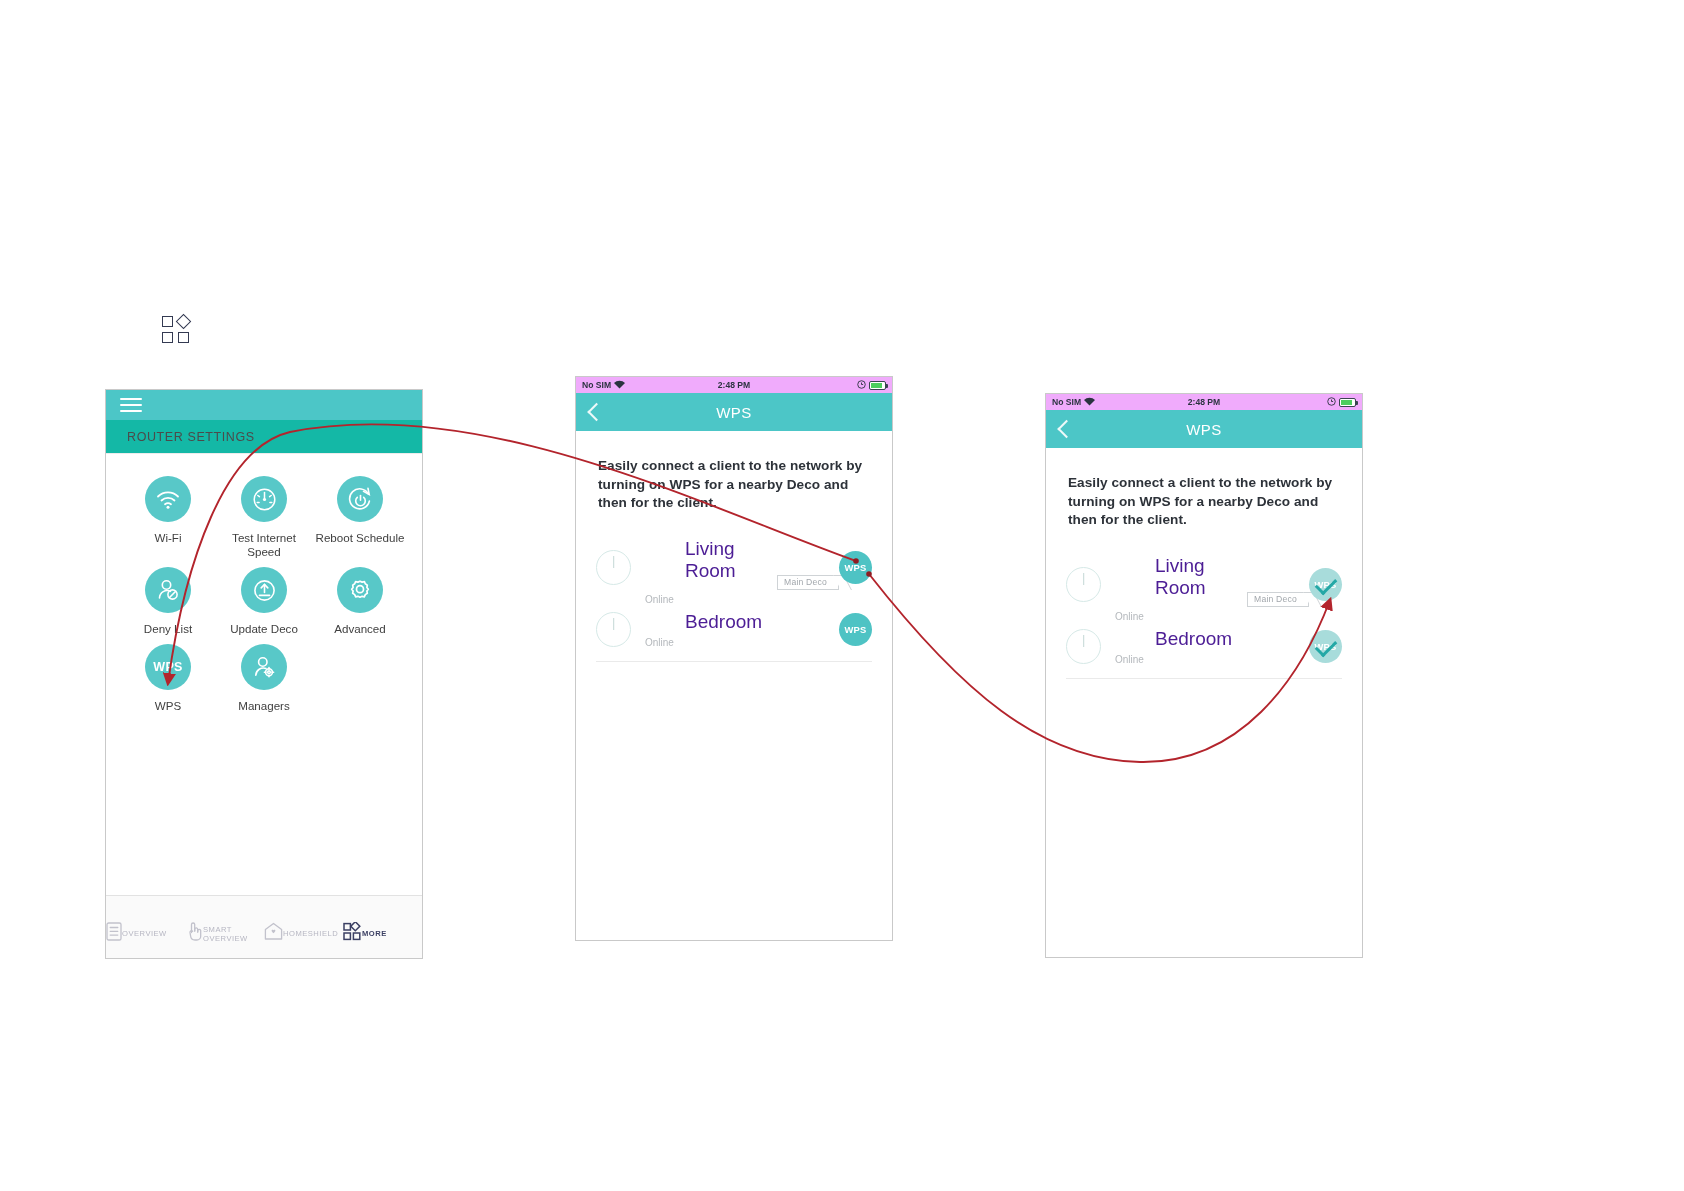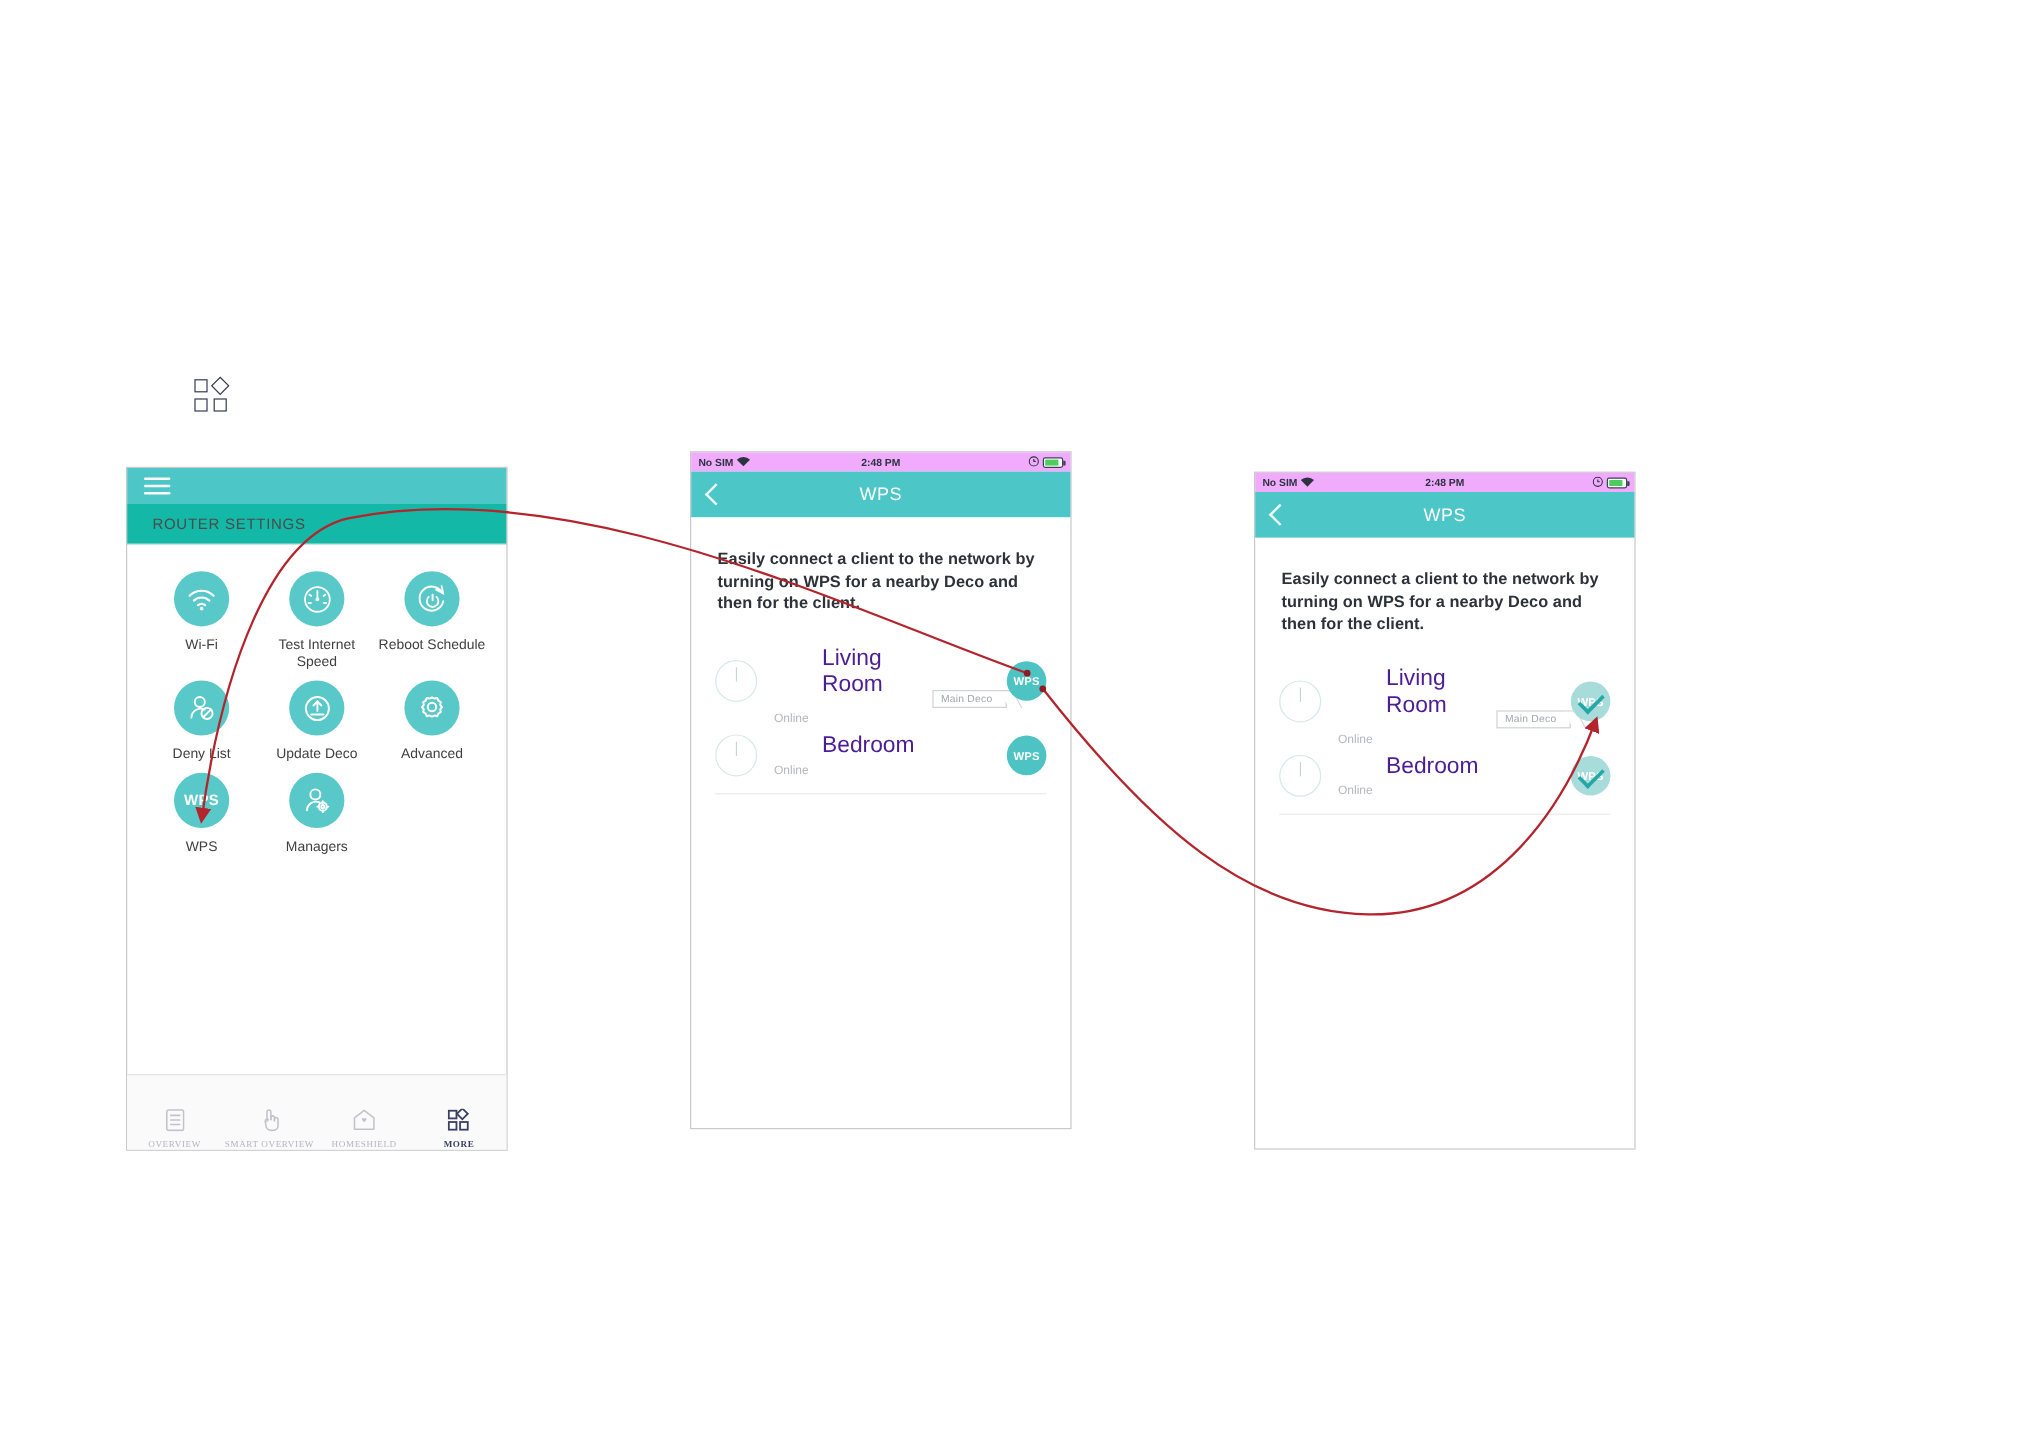--- a/index.html
+++ b/index.html
@@ -32,21 +32,21 @@
   .p1-section{height:33px;background:#14b8a6;border-bottom:1px solid #ececec;display:flex;align-items:center;}
   .p1-section span{font-size:12.5px;color:#4b4b4b;letter-spacing:.6px;padding-left:21px;}
   .grid{padding:22px 14px 0 14px;display:grid;grid-template-columns:repeat(3,1fr);row-gap:8px;}
   .cell{display:flex;flex-direction:column;align-items:center;}
   .circ{width:46px;height:46px;border-radius:50%;background:#58c8c8;display:flex;align-items:center;justify-content:center;position:relative;}
   .circ svg{display:block;}
   .circ .wps-txt{color:#fff;font-size:12.5px;font-weight:bold;letter-spacing:.3px;}
   .cell .lbl{margin-top:9px;font-size:11.6px;color:#3f3f3f;text-align:center;line-height:14px;}
 
   .p1-tabbar{position:absolute;left:0;right:0;bottom:0;height:62px;background:#fafafa;border-top:1px solid #e2e2e2;display:flex;}
-  .tab{flex:1;display:flex;flex-direction:column;align-items:center;justify-content:flex-end;padding-top:8px;font-family:Liberation Serif, serif;}
+  .tab{flex:1;display:flex;flex-direction:row;align-items:center;justify-content:flex-start;padding-top:8px;}
   .tab .tlbl{font-size:7.6px;letter-spacing:.5px;color:#b6b6c2;margin-top:5px;}
   .tab.active .tlbl{color:#3b3f63;font-weight:bold;}
   .tab .ticon{height:22px;display:flex;align-items:center;}
 
   
   .statusbar{height:16px;background:#f0abfc;display:flex;align-items:center;position:relative;color:#2b3340;font-size:8.6px;font-weight:bold;}
   .sb-left{position:absolute;left:6px;display:flex;align-items:center;gap:3px;}
   .sb-mid{position:absolute;left:0;right:0;text-align:center;}
   .sb-right{position:absolute;right:6px;display:flex;align-items:center;gap:3px;}
   .batt{width:17px;height:9px;border:1px solid #3a4450;border-radius:2px;position:relative;box-sizing:border-box;background:#fff;}

